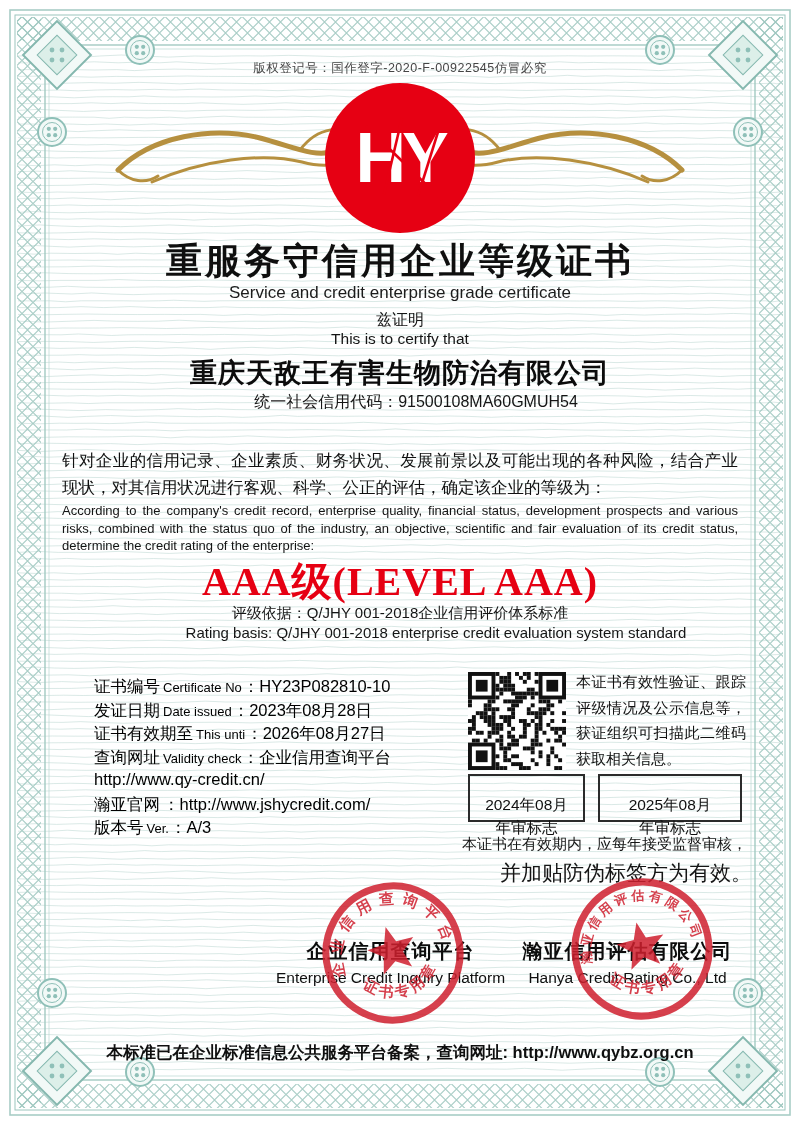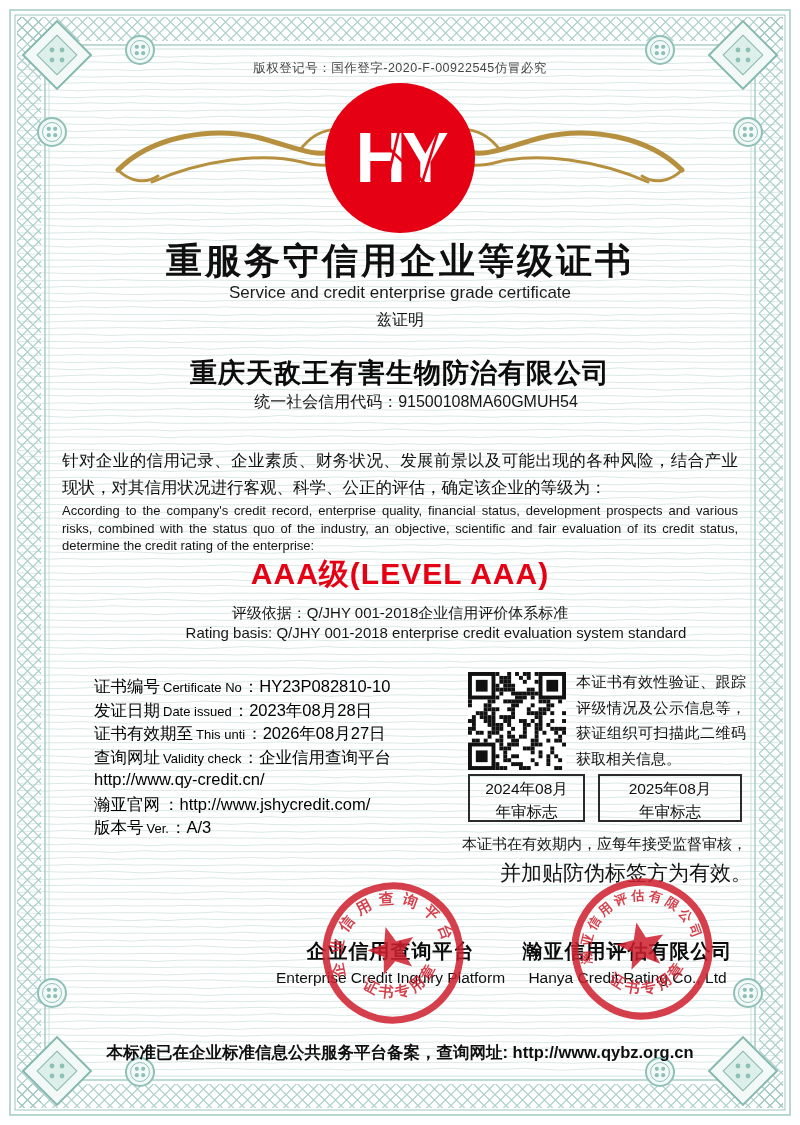--- a/index.html
+++ b/index.html
@@ -13,32 +13,32 @@
   .title{top:237px;font-size:36px;font-weight:700;letter-spacing:3px;color:#0f0f0f;}
   .subtitle{top:283px;font-size:17px;color:#1c1c1c;}
   .certify-cn{top:310px;font-size:16px;}
   .certify-en{top:330px;font-size:15.5px;}
   .company{top:355px;font-size:27px;font-weight:800;letter-spacing:1px;color:#0c0c0c;}
   .code-line{top:392px;font-size:16px;padding-left:16px;}
   .addr-line{top:414px;font-size:16px;}
   .para{left:62px;width:676px;text-align:justify;}
   .para-cn{top:447px;font-size:16.5px;line-height:27px;color:#101010;}
   .para-en{top:502px;font-size:13px;line-height:17.5px;color:#141414;}
-  .grade{top:554px;font-size:30px;font-weight:800;color:#e60013;letter-spacing:1px;}
+  .grade{top:554px;font-size:40px;font-weight:800;color:#e60013;letter-spacing:1px;font-family:Liberation Serif, serif;}
   .basis-cn{top:604px;font-size:15px;}
   .basis-en{top:624px;font-size:15px;margin-left:36px;}
   .details{left:62px;top:676px;width:400px;}
   .detail-row{height:23.5px;white-space:nowrap;font-size:16.5px;color:#000000;margin-left:32px;}
   .dl-cn{margin-right:3px;}
   .dl-en{font-size:13px;margin-right:1px;}
   .dl-cn:empty,.dl-en:empty{display:none;}
   #qr{left:468px;top:672px;}
   .qr-note{left:576px;top:669px;width:170px;font-size:15px;line-height:25.5px;text-align:justify;color:#101010;}
   .year-box{top:774px;height:48px;border:2px solid #2b2b2b;text-align:center;
-            font-size:15.5px;line-height:23px;padding-top:1px;box-sizing:border-box;color:#101010;background:transparent;}
+            font-size:15.5px;line-height:23px;padding-top:17px;box-sizing:border-box;color:#101010;background:transparent;}
   .yb1{left:468px;width:117px;}
   .yb2{left:598px;width:144px;}
   .audit1{left:462px;top:835px;width:290px;font-size:15px;text-align:left;}
   .audit2{left:462px;top:859px;width:290px;font-size:21px;text-align:right;}
   .org-left{left:268px;top:938px;width:245px;text-align:center;z-index:4;}
   .org-right{left:505px;top:938px;width:245px;text-align:center;z-index:4;}
   .org-cn{font-size:20px;font-weight:700;letter-spacing:1px;color:#0c0c0c;}
   .org-en{font-size:15.5px;margin-top:4px;color:#0f0f0f;}
   .stamp{z-index:5;opacity:.85;}
   .st-left{left:318px;top:878px;}
@@ -345,20 +345,21 @@
       <line x1="44" y1="46" x2="120" y2="120"></line>
       <line x1="80" y1="38" x2="62" y2="114"></line>
       <line x1="96" y1="116" x2="116" y2="52"></line>
     </g>
   </svg>
 
   <div class="abs ctr z2 copyright">版权登记号：国作登字-2020-F-00922545仿冒必究</div>
   <div class="abs ctr z2 title">重服务守信用企业等级证书</div>
   <div class="abs ctr z2 subtitle">Service and credit enterprise grade certificate</div>
   <div class="abs ctr z2 certify-cn">兹证明</div>
+  <div class="abs ctr z2 certify-en">This is to certify that</div>
   <div class="abs ctr z2 company">重庆天敌王有害生物防治有限公司</div>
   <div class="abs ctr z2 code-line">统一社会信用代码：91500108MA60GMUH54</div>
 
   <div class="abs z2 para para-cn">针对企业的信用记录、企业素质、财务状况、发展前景以及可能出现的各种风险，结合产业现状，对其信用状况进行客观、科学、公正的评估，确定该企业的等级为：</div>
   <div class="abs z2 para para-en">According to the company's credit record, enterprise quality, financial status, development prospects and various risks, combined with the status quo of the industry, an objective, scientific and fair evaluation of its credit status, determine the credit rating of the enterprise:</div>
   <div class="abs ctr z2 grade">AAA级(LEVEL AAA)</div>
   <div class="abs ctr z2 basis-cn">评级依据：Q/JHY 001-2018企业信用评价体系标准</div>
   <div class="abs ctr z2 basis-en">Rating basis: Q/JHY 001-2018 enterprise credit evaluation system standard</div>
 
   <div class="abs z2 details">

